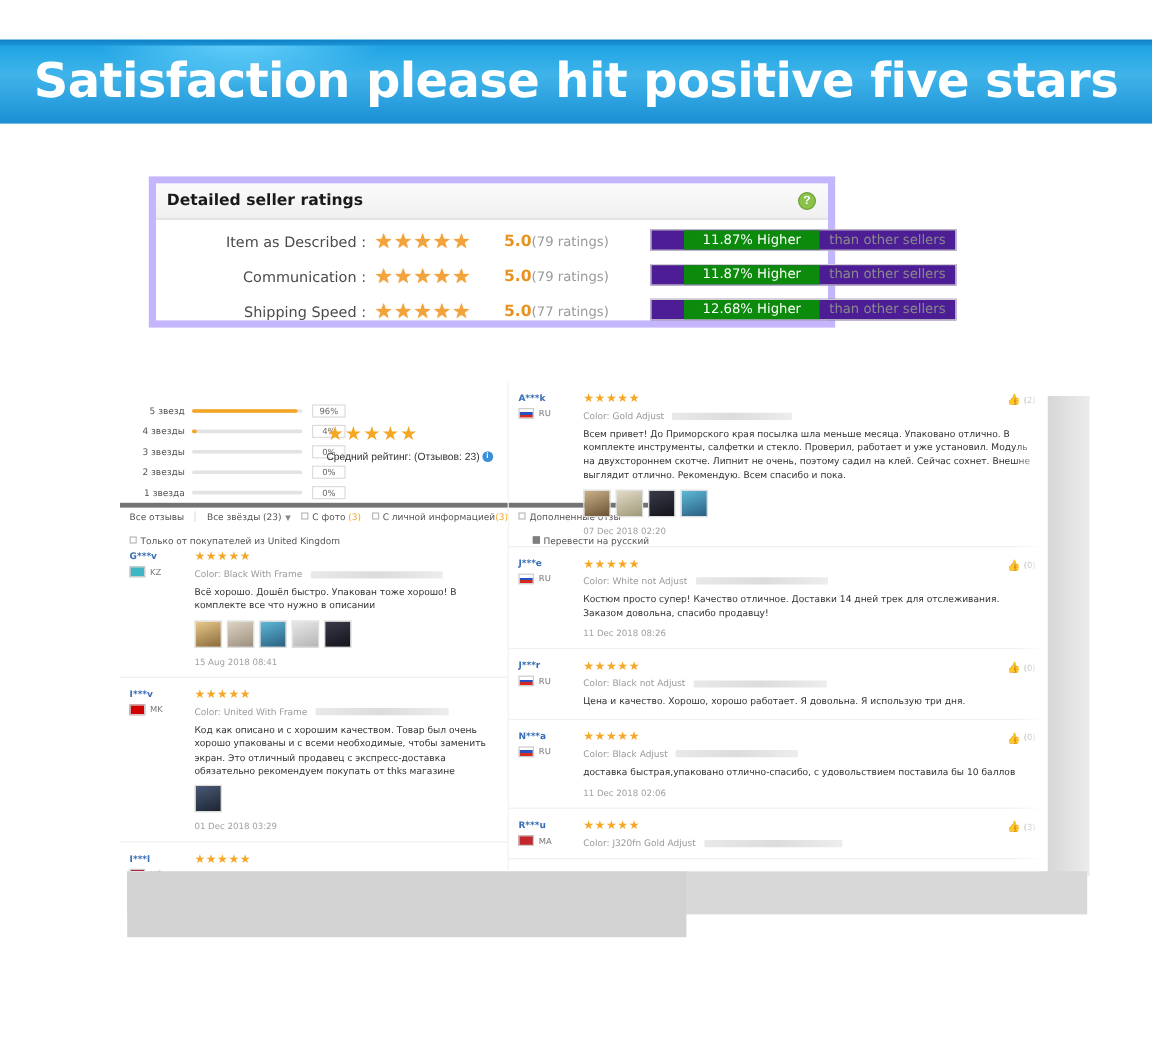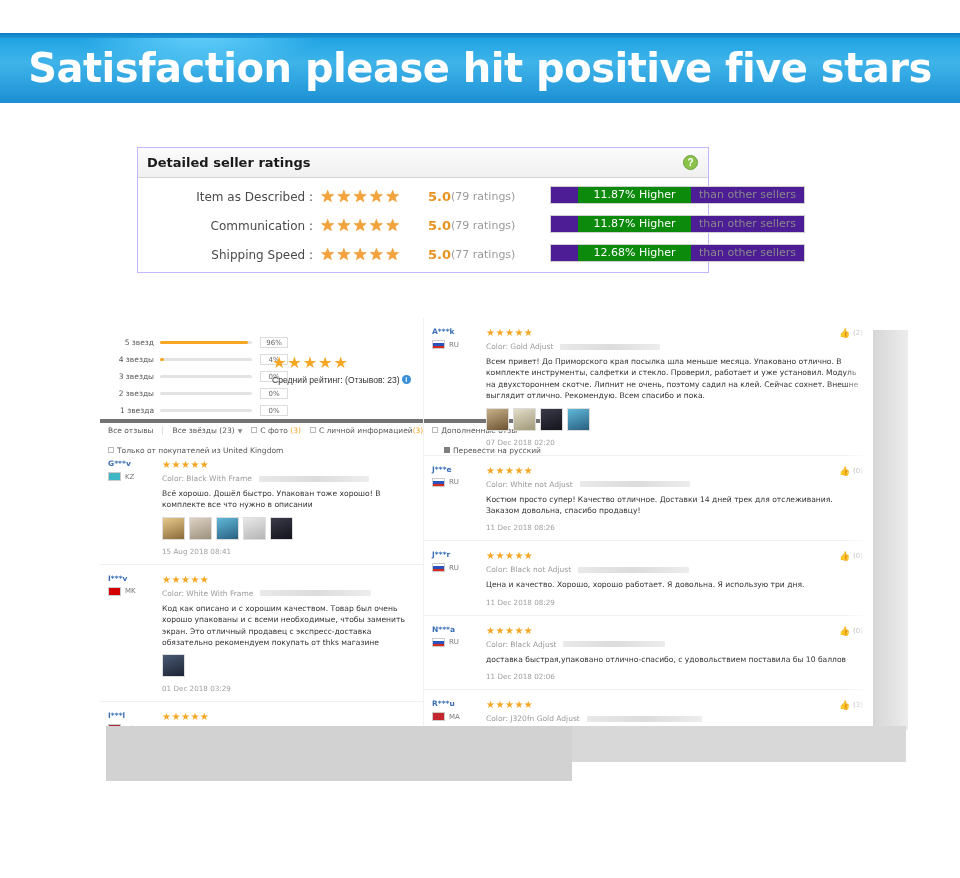--- a/index.html
+++ b/index.html
@@ -31,22 +31,22 @@
     width: 960px; text-align: center;
     color: #ffffff;
     font-size: 40px; font-weight: bold;
     font-family: "DejaVu Sans", sans-serif;
     letter-spacing: -0.5px;
     white-space: nowrap;
   }
 
   
   .dsr-box {
-    position: absolute; left: 137px; top: 147px; width: 572px; height: 126px;
-    border: 1px solid #c4b5fd; background: #ffffff;
+    position: absolute; left: 124px; top: 147px; width: 572px; height: 126px;
+    border: 6px solid #c4b5fd; background: #ffffff;
   }
   .dsr-head {
     position: relative; height: 30px;
     background: linear-gradient(180deg,#fbfbfb 0%, #f0f0f0 100%);
     border-bottom: 1px solid #d4d4d4;
   }
   .dsr-head-title {
     position: absolute; left: 9px; top: 7px;
     font-size: 13px; font-weight: bold; color: #1a1a1a;
     font-family: "DejaVu Sans", sans-serif;
@@ -345,21 +345,21 @@
               <div class="rev-user">
                 <div class="rev-name">I***v</div>
                 <div class="rev-flagline">
                   <span class="flag flag-mk"></span>
                   <span class="rev-cc">MK</span>
                 </div>
               </div>
               <div class="rev-body">
                 <div class="rev-stars">★★★★★</div>
                 <div class="rev-color">
-                  <span>Color: White With Frame</span>
+                  <span>Color: United With Frame</span>
                   <span class="redact" style="width: 110.6px;"></span>
                 </div>
                 <div class="rev-text">Код как описано и с хорошим качеством. Товар был очень хорошо упакованы и с всеми необходимые, чтобы заменить экран. Это отличный продавец с экспресс-доставка обязательно рекомендуем покупать от thks магазине</div>
                 <div class="thumbs">
                   <div class="thumb t6"></div>
                 </div>
                 <div class="rev-date">01 Dec 2018 03:29</div>
               </div>
             </div>
             <div class="rev-item">
@@ -436,21 +436,20 @@
                   <span class="rev-cc">RU</span>
                 </div>
               </div>
               <div class="rev-body">
                 <div class="rev-stars">★★★★★</div>
                 <div class="rev-color">
                   <span>Color: Black not Adjust</span>
                   <span class="redact" style="width: 110.6px;"></span>
                 </div>
                 <div class="rev-text">Цена и качество. Хорошо, хорошо работает. Я довольна. Я использую три дня.</div>
-                <div class="rev-date">11 Dec 2018 08:29</div>
               </div>
               <div class="likes">
                 <span class="thumbup">👍</span>
                 <span>(0)</span>
               </div>
             </div>
             <div class="rev-item">
               <div class="rev-user">
                 <div class="rev-name">N***a</div>
                 <div class="rev-flagline">

